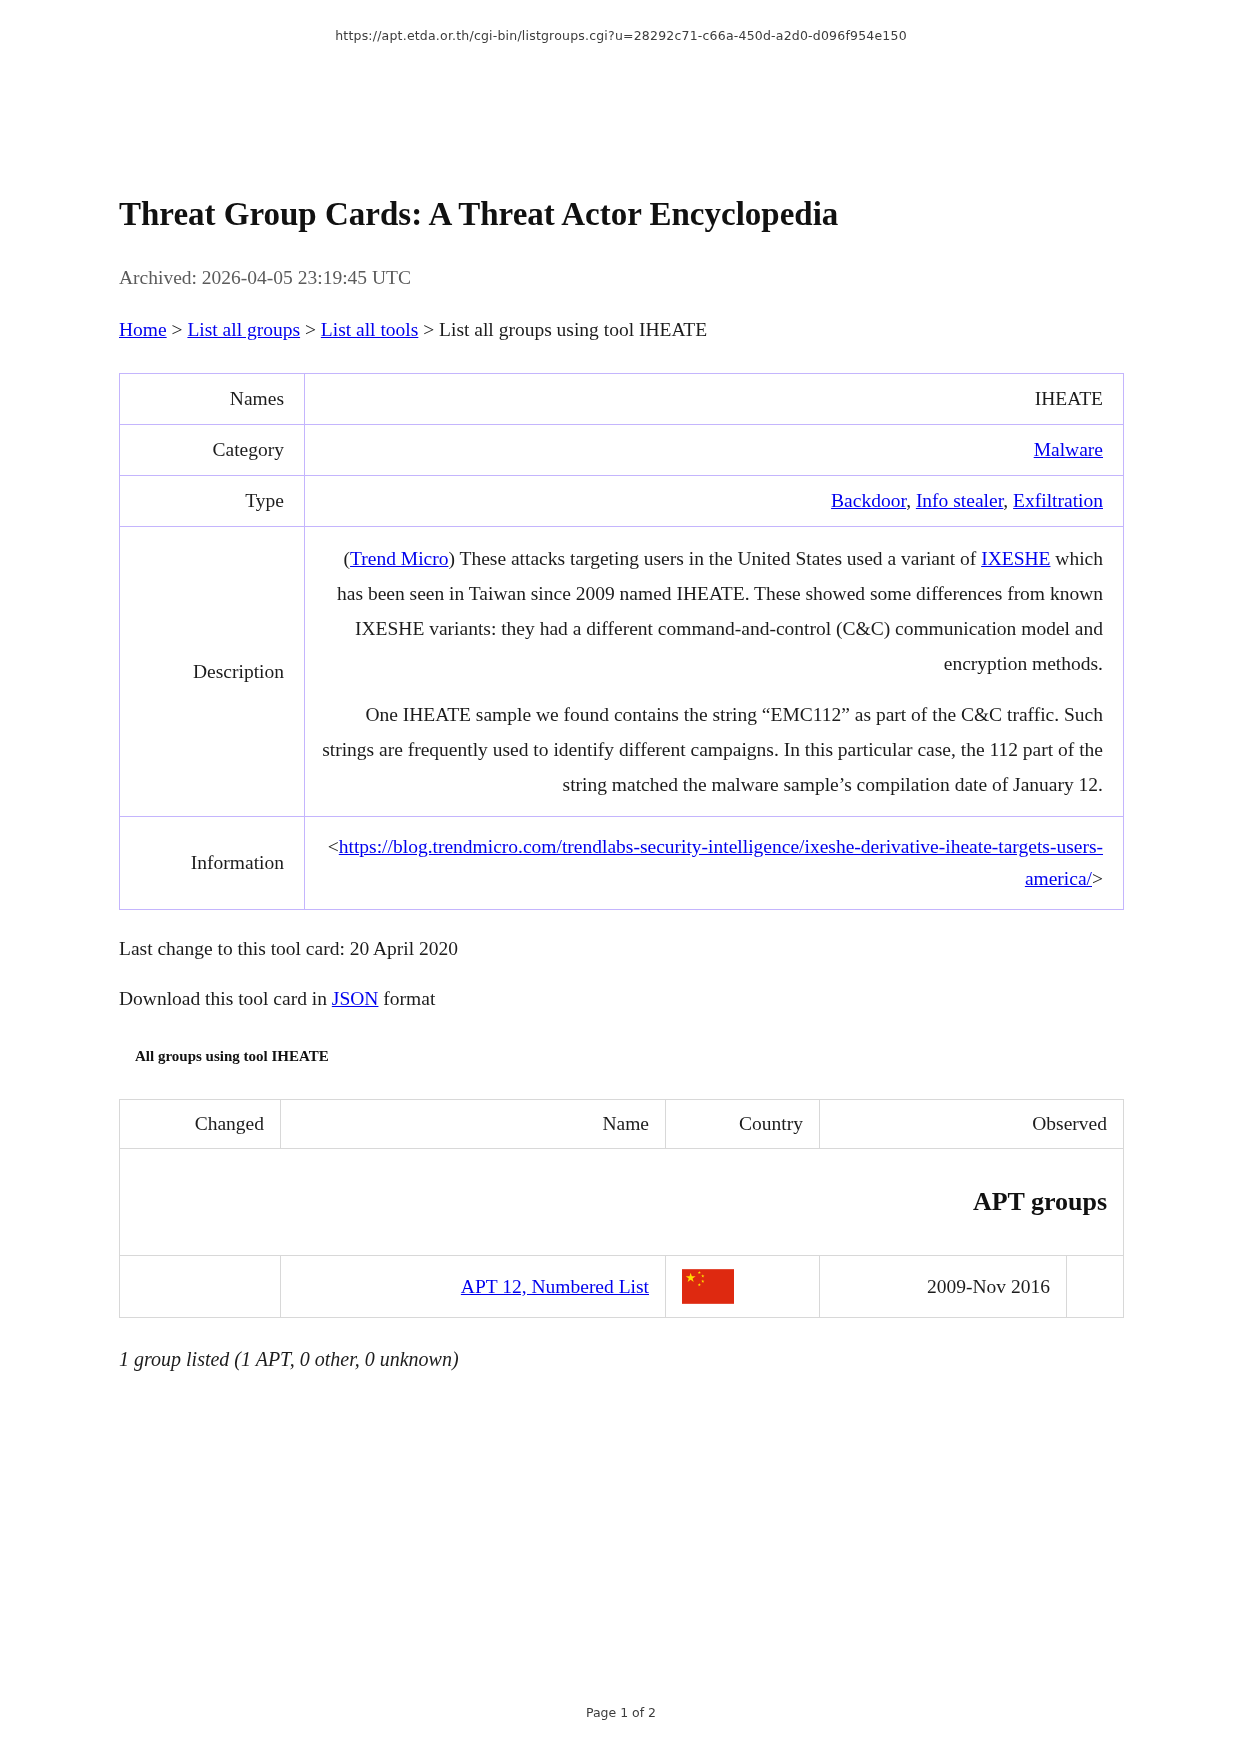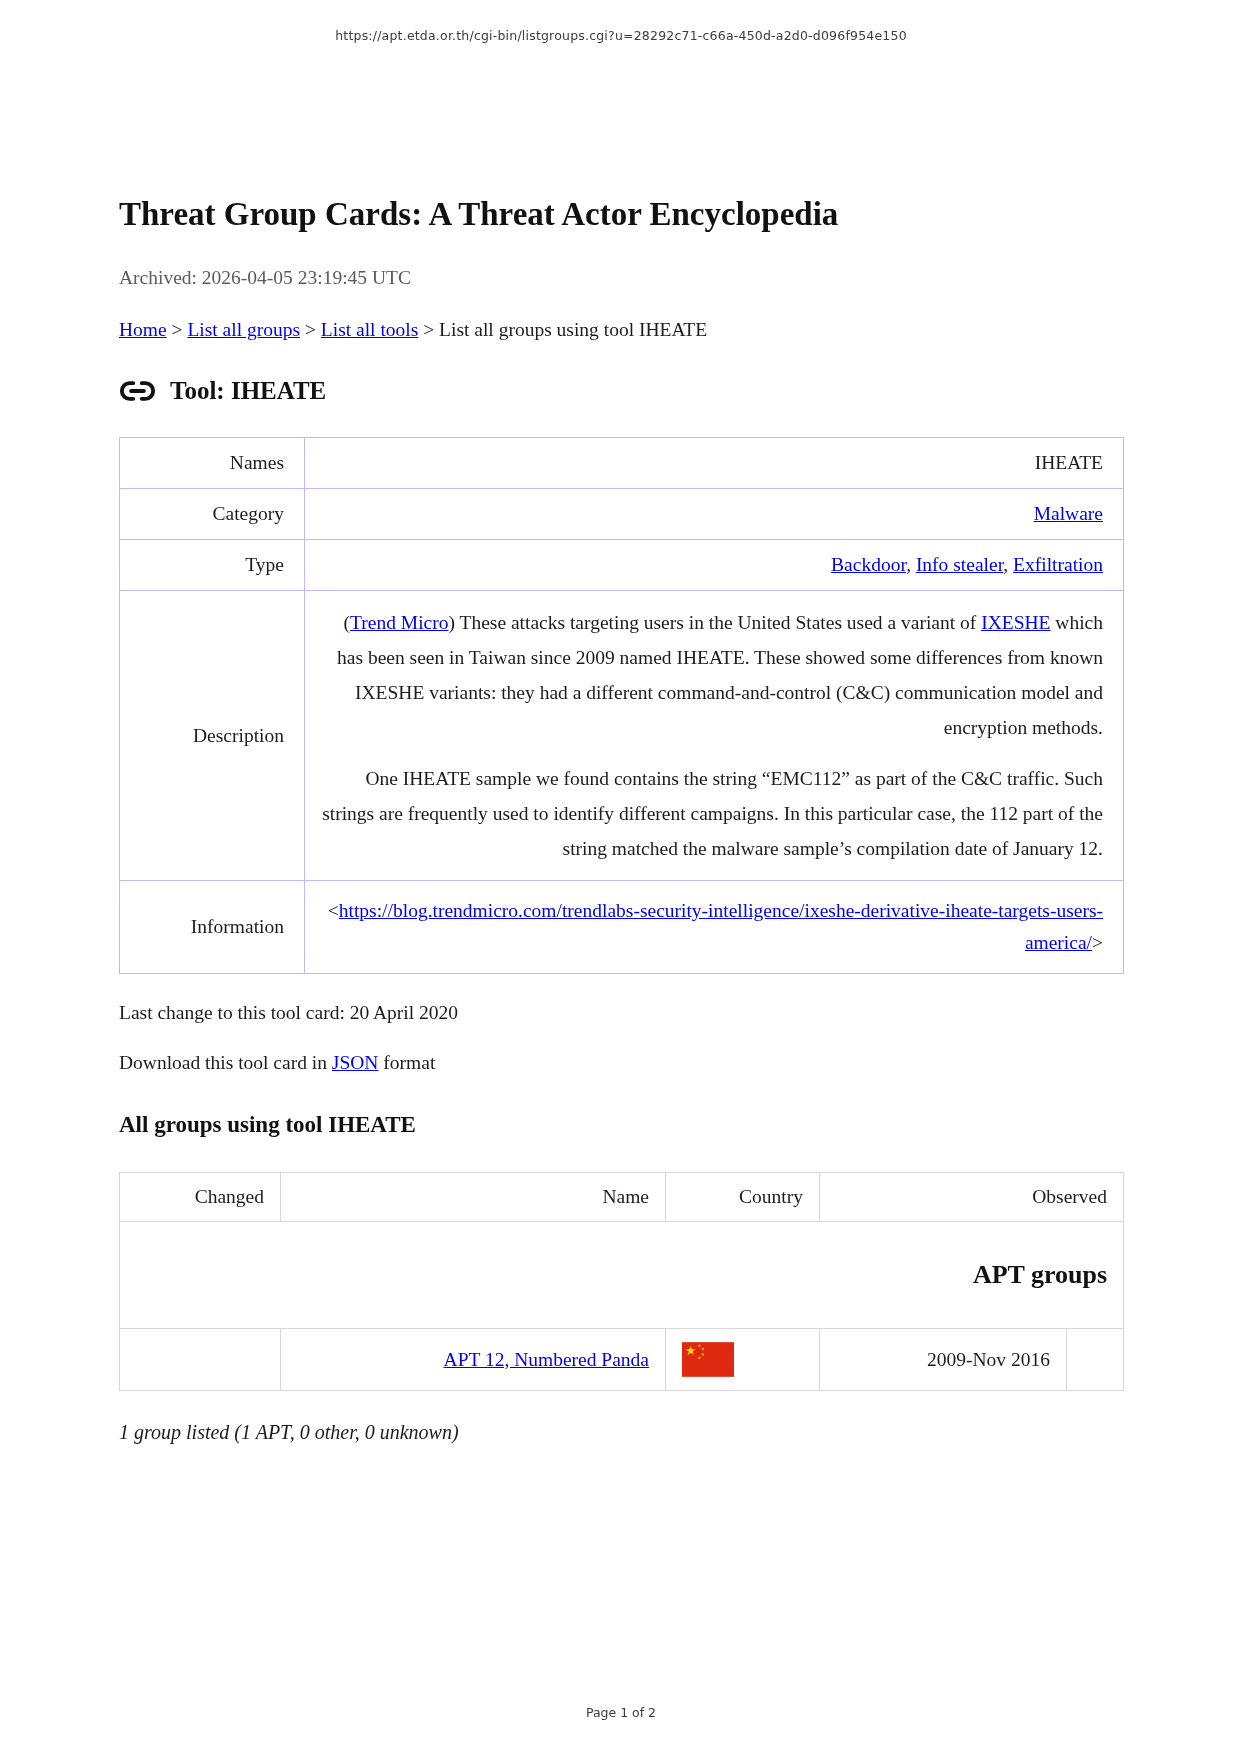--- a/index.html
+++ b/index.html
@@ -80,22 +80,22 @@
   }
   table.cardtable td.val { }
   .desc p {
     margin: 0;
     line-height: 35px;
   }
   .desc p + p { margin-top: 16px; }
   .urlcell { line-height: 32px; }
   .meta-line { margin: 28px 0 0 0; font-size: 19.5px; }
   h3.groups-heading {
-    margin: 38px 0 0 0;
-    font-size: 23px;
+    margin: 38px 0 0 16px;
+    font-size: 15px;
     font-weight: bold;
     color: #111;
   }
   table.groupstable {
     margin-top: 34px;
     width: 1004px;
     border-collapse: collapse;
     font-size: 19.5px;
     table-layout: fixed;
   }
@@ -136,30 +136,20 @@
 <div class="print-url">https://apt.etda.or.th/cgi-bin/listgroups.cgi?u=28292c71-c66a-450d-a2d0-d096f954e150</div>
 
 <div class="content">
 
   <h1 class="page-title">Threat Group Cards: A Threat Actor Encyclopedia</h1>
 
   <p class="archived">Archived: 2026-04-05 23:19:45 UTC</p>
 
   <p class="breadcrumb"><a>Home</a><span> &gt; </span><a>List all groups</a><span> &gt; </span><a>List all tools</a><span> &gt; </span><span>List all groups using tool IHEATE</span></p>
 
-  <div class="tool-heading">
-    <span>
-      <svg width="37" height="22" viewBox="0 0 26 15" fill="none" stroke="#111" stroke-width="2.7" stroke-linecap="round">
-        <path d="M10 2 H7.5 a5.5 5.5 0 0 0 0 11 H10"></path>
-        <path d="M16 13 h2.5 a5.5 5.5 0 0 0 0 -11 H16"></path>
-        <line x1="8.5" y1="7.5" x2="17.5" y2="7.5"></line>
-      </svg>
-    </span>
-    <span>Tool: IHEATE</span>
-  </div>
 
   <table class="cardtable">
     <colgroup>
         <col style="width:185px">
         <col style="width:819px">
       </colgroup>
     <tbody>
         <tr>
       <td>Names</td>
       <td class="val">IHEATE</td>
@@ -207,21 +197,21 @@
       <th>Country</th>
       <th colspan="2">Observed</th>
     </tr>
     <tr>
       <td colspan="5" class="section-cell">
         <div class="section-title">APT groups</div>
       </td>
     </tr>
     <tr>
       <td></td>
-      <td><a>APT 12, Numbered Panda</a></td>
+      <td><a>APT 12, Numbered List</a></td>
       <td>
         <span>
           <svg class="flag" width="52" height="35" viewBox="0 0 30 20">
             <rect width="30" height="20" fill="#DE2910"></rect>
             <polygon fill="#FFDE00" transform="translate(5,5) scale(3)" points="0,-1 0.2245,-0.309 0.9511,-0.309 0.3633,0.118 0.5878,0.809 0,0.382 -0.5878,0.809 -0.3633,0.118 -0.9511,-0.309 -0.2245,-0.309"></polygon>
             <polygon fill="#FFDE00" transform="translate(10,2) scale(1)" points="0,-1 0.2245,-0.309 0.9511,-0.309 0.3633,0.118 0.5878,0.809 0,0.382 -0.5878,0.809 -0.3633,0.118 -0.9511,-0.309 -0.2245,-0.309"></polygon>
             <polygon fill="#FFDE00" transform="translate(12,4) scale(1)" points="0,-1 0.2245,-0.309 0.9511,-0.309 0.3633,0.118 0.5878,0.809 0,0.382 -0.5878,0.809 -0.3633,0.118 -0.9511,-0.309 -0.2245,-0.309"></polygon>
             <polygon fill="#FFDE00" transform="translate(12,7) scale(1)" points="0,-1 0.2245,-0.309 0.9511,-0.309 0.3633,0.118 0.5878,0.809 0,0.382 -0.5878,0.809 -0.3633,0.118 -0.9511,-0.309 -0.2245,-0.309"></polygon>
             <polygon fill="#FFDE00" transform="translate(10,9) scale(1)" points="0,-1 0.2245,-0.309 0.9511,-0.309 0.3633,0.118 0.5878,0.809 0,0.382 -0.5878,0.809 -0.3633,0.118 -0.9511,-0.309 -0.2245,-0.309"></polygon>
           </svg>

